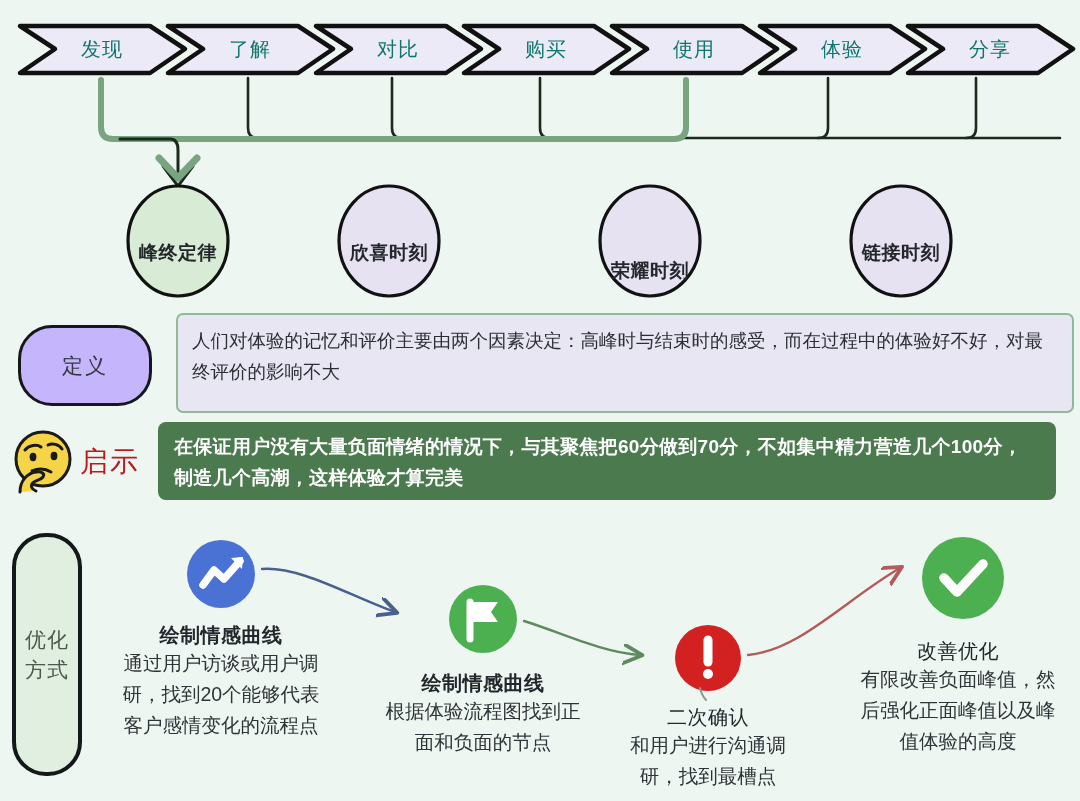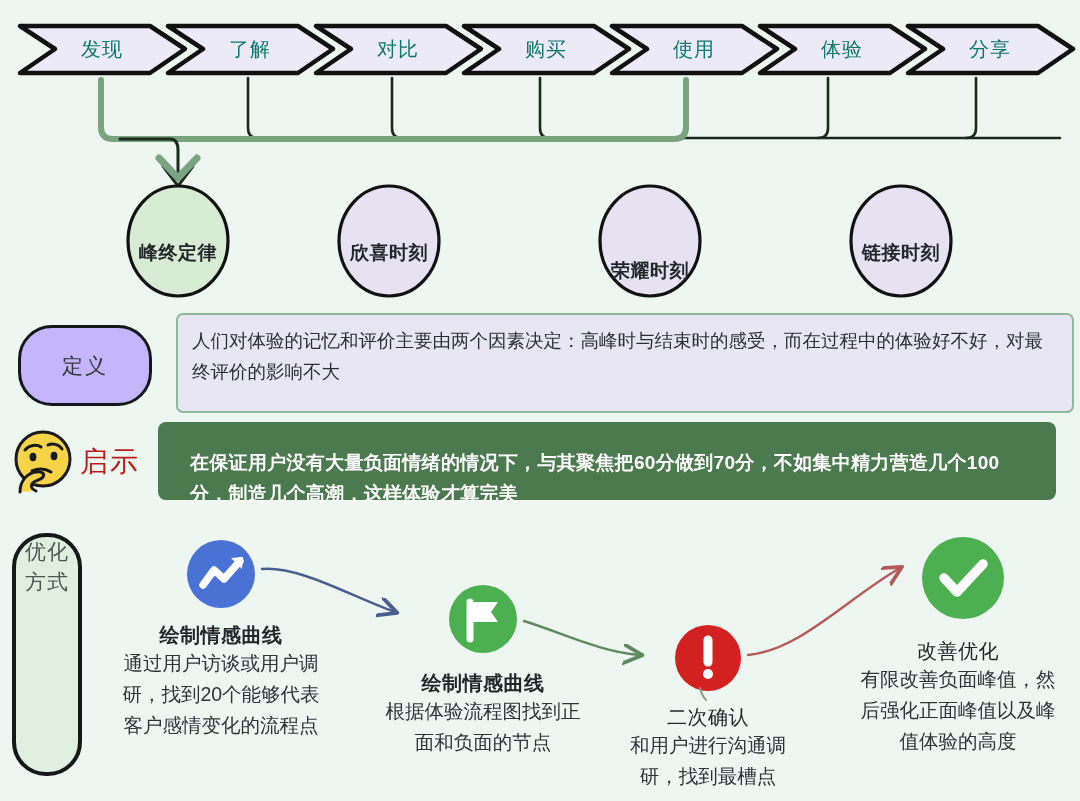--- a/index.html
+++ b/index.html
@@ -54,28 +54,28 @@
     margin:0;font-size:18.5px;line-height:31px;color:#2b3035;
   }
   #insight-label{
     position:absolute;left:80px;top:443px;font-size:28px;color:#b91c1c;letter-spacing:2px;
   }
   #insight-box{
     position:absolute;left:158px;top:422px;width:898px;height:78px;
     background:#4b7a4e;border-radius:8px;box-sizing:border-box;padding:9px 16px 0 16px;
   }
   #insight-box p{
-    margin:16px;font-size:19px;line-height:31px;color:#ffffff;font-weight:bold;letter-spacing:.3px;
+    margin:0;font-size:19px;line-height:31px;color:#ffffff;font-weight:bold;letter-spacing:.3px;
   }
 
   
   #opt-pill{
     position:absolute;left:12px;top:533px;width:62px;height:235px;
     background:#e0efe0;border:4px solid #15181b;border-radius:34px;
-    display:flex;align-items:flex-start;justify-content:center;
+    display:flex;align-items:center;justify-content:center;
   }
   #opt-pill span{font-size:21px;color:#4a5a4f;line-height:30px;text-align:center;letter-spacing:1px;}
 
   .step-title{
     position:absolute;font-size:20px;font-weight:bold;color:#23272b;white-space:nowrap;
     transform:translateX(-50%);letter-spacing:.5px;
   }
   .step-title.plain{font-weight:normal;}
   .step-body{
     position:absolute;font-size:19.5px;color:#2f3438;line-height:31px;text-align:center;

